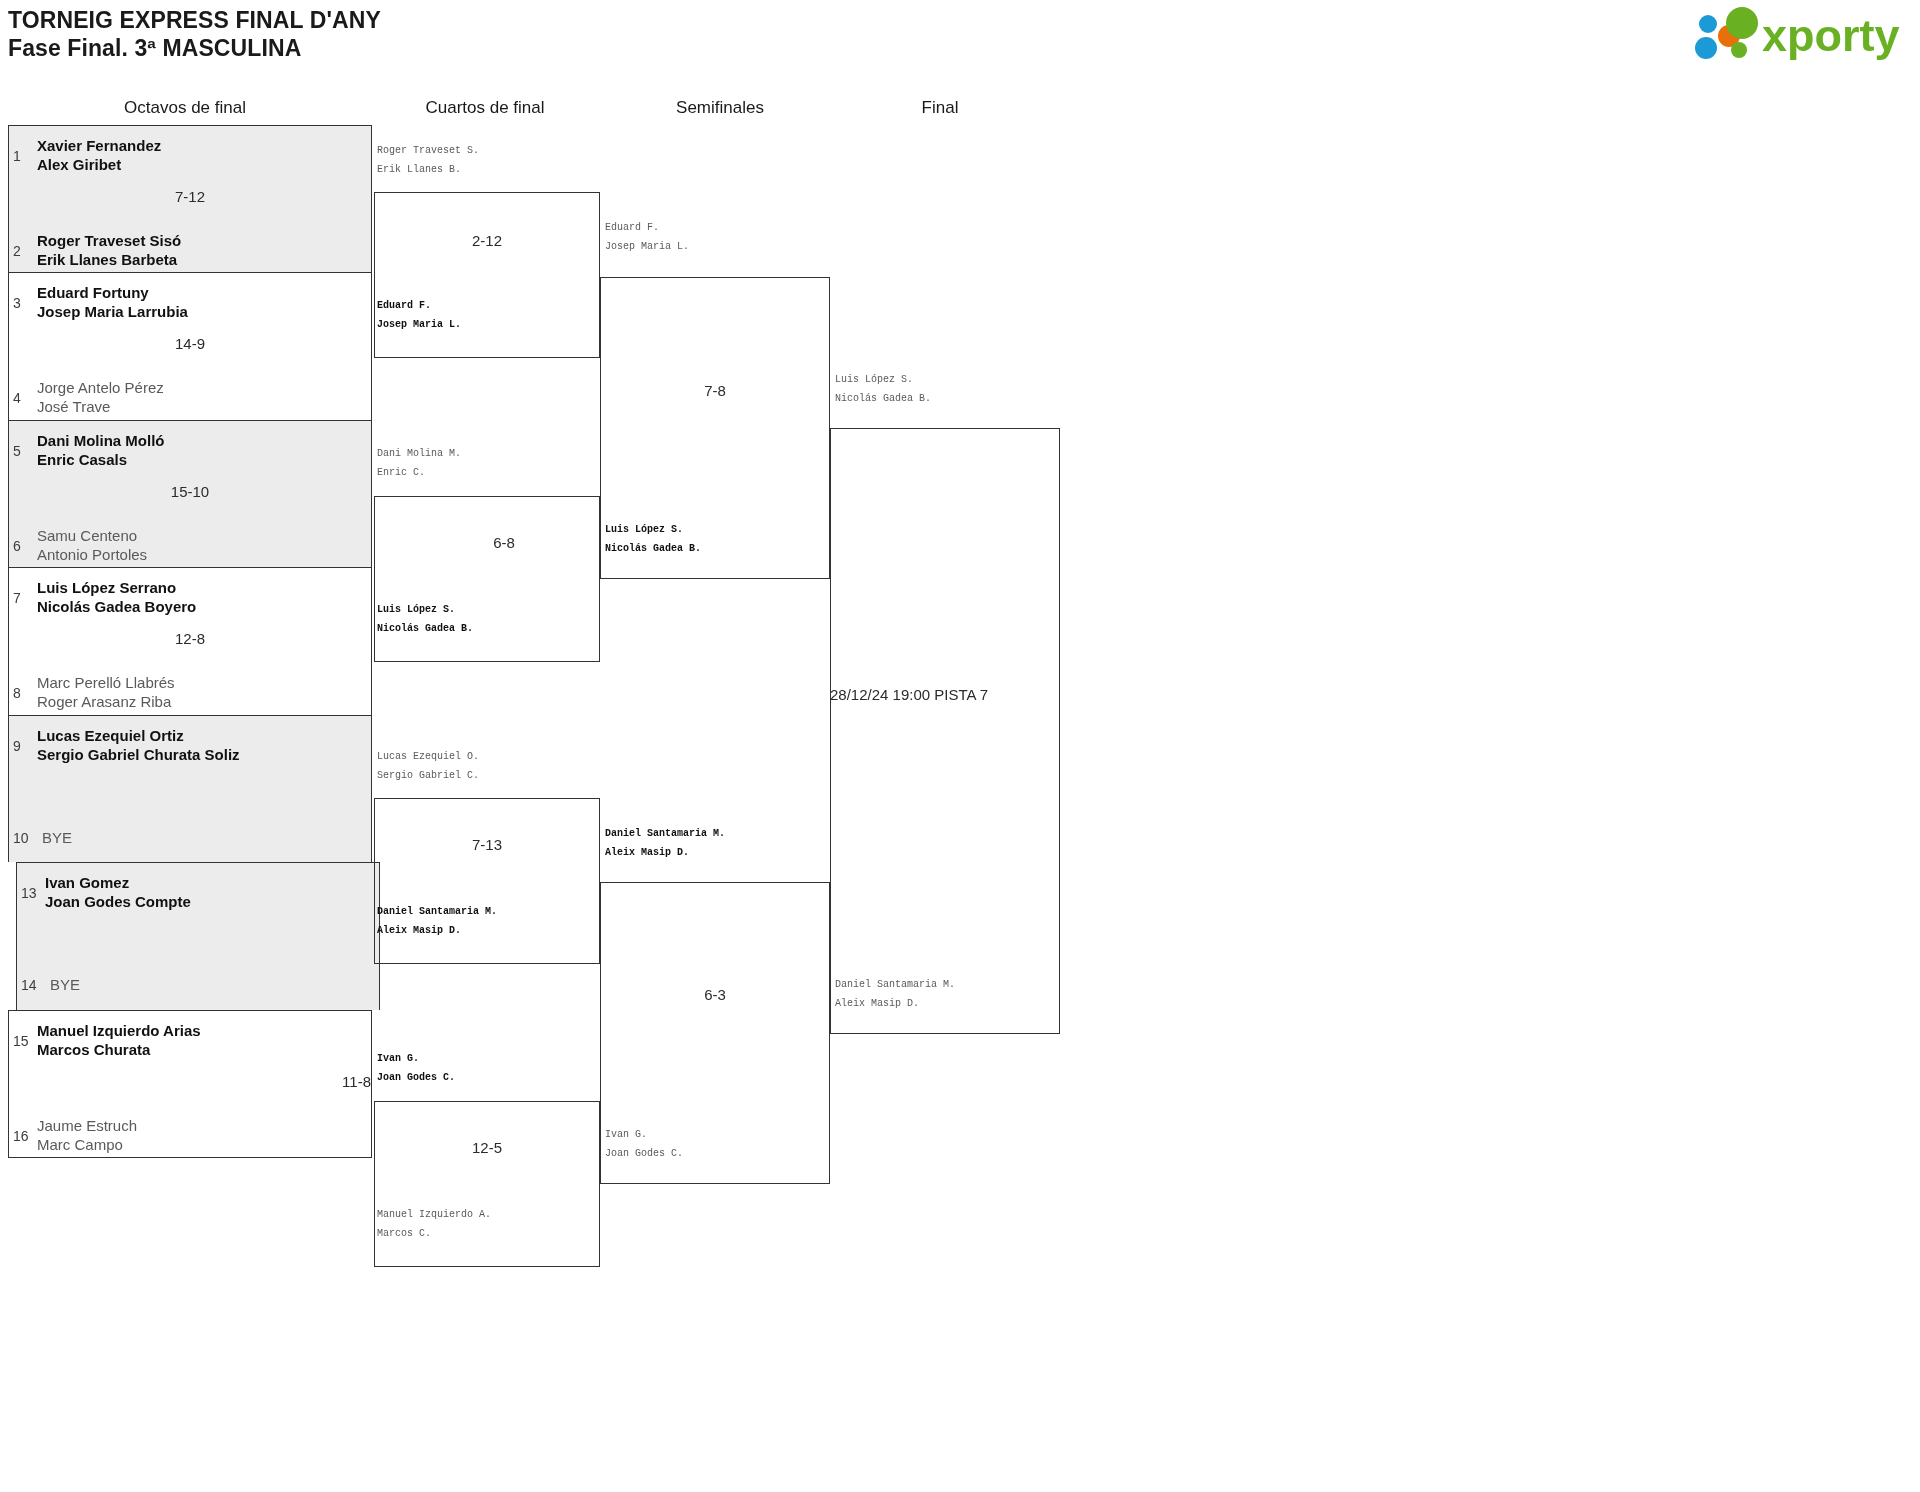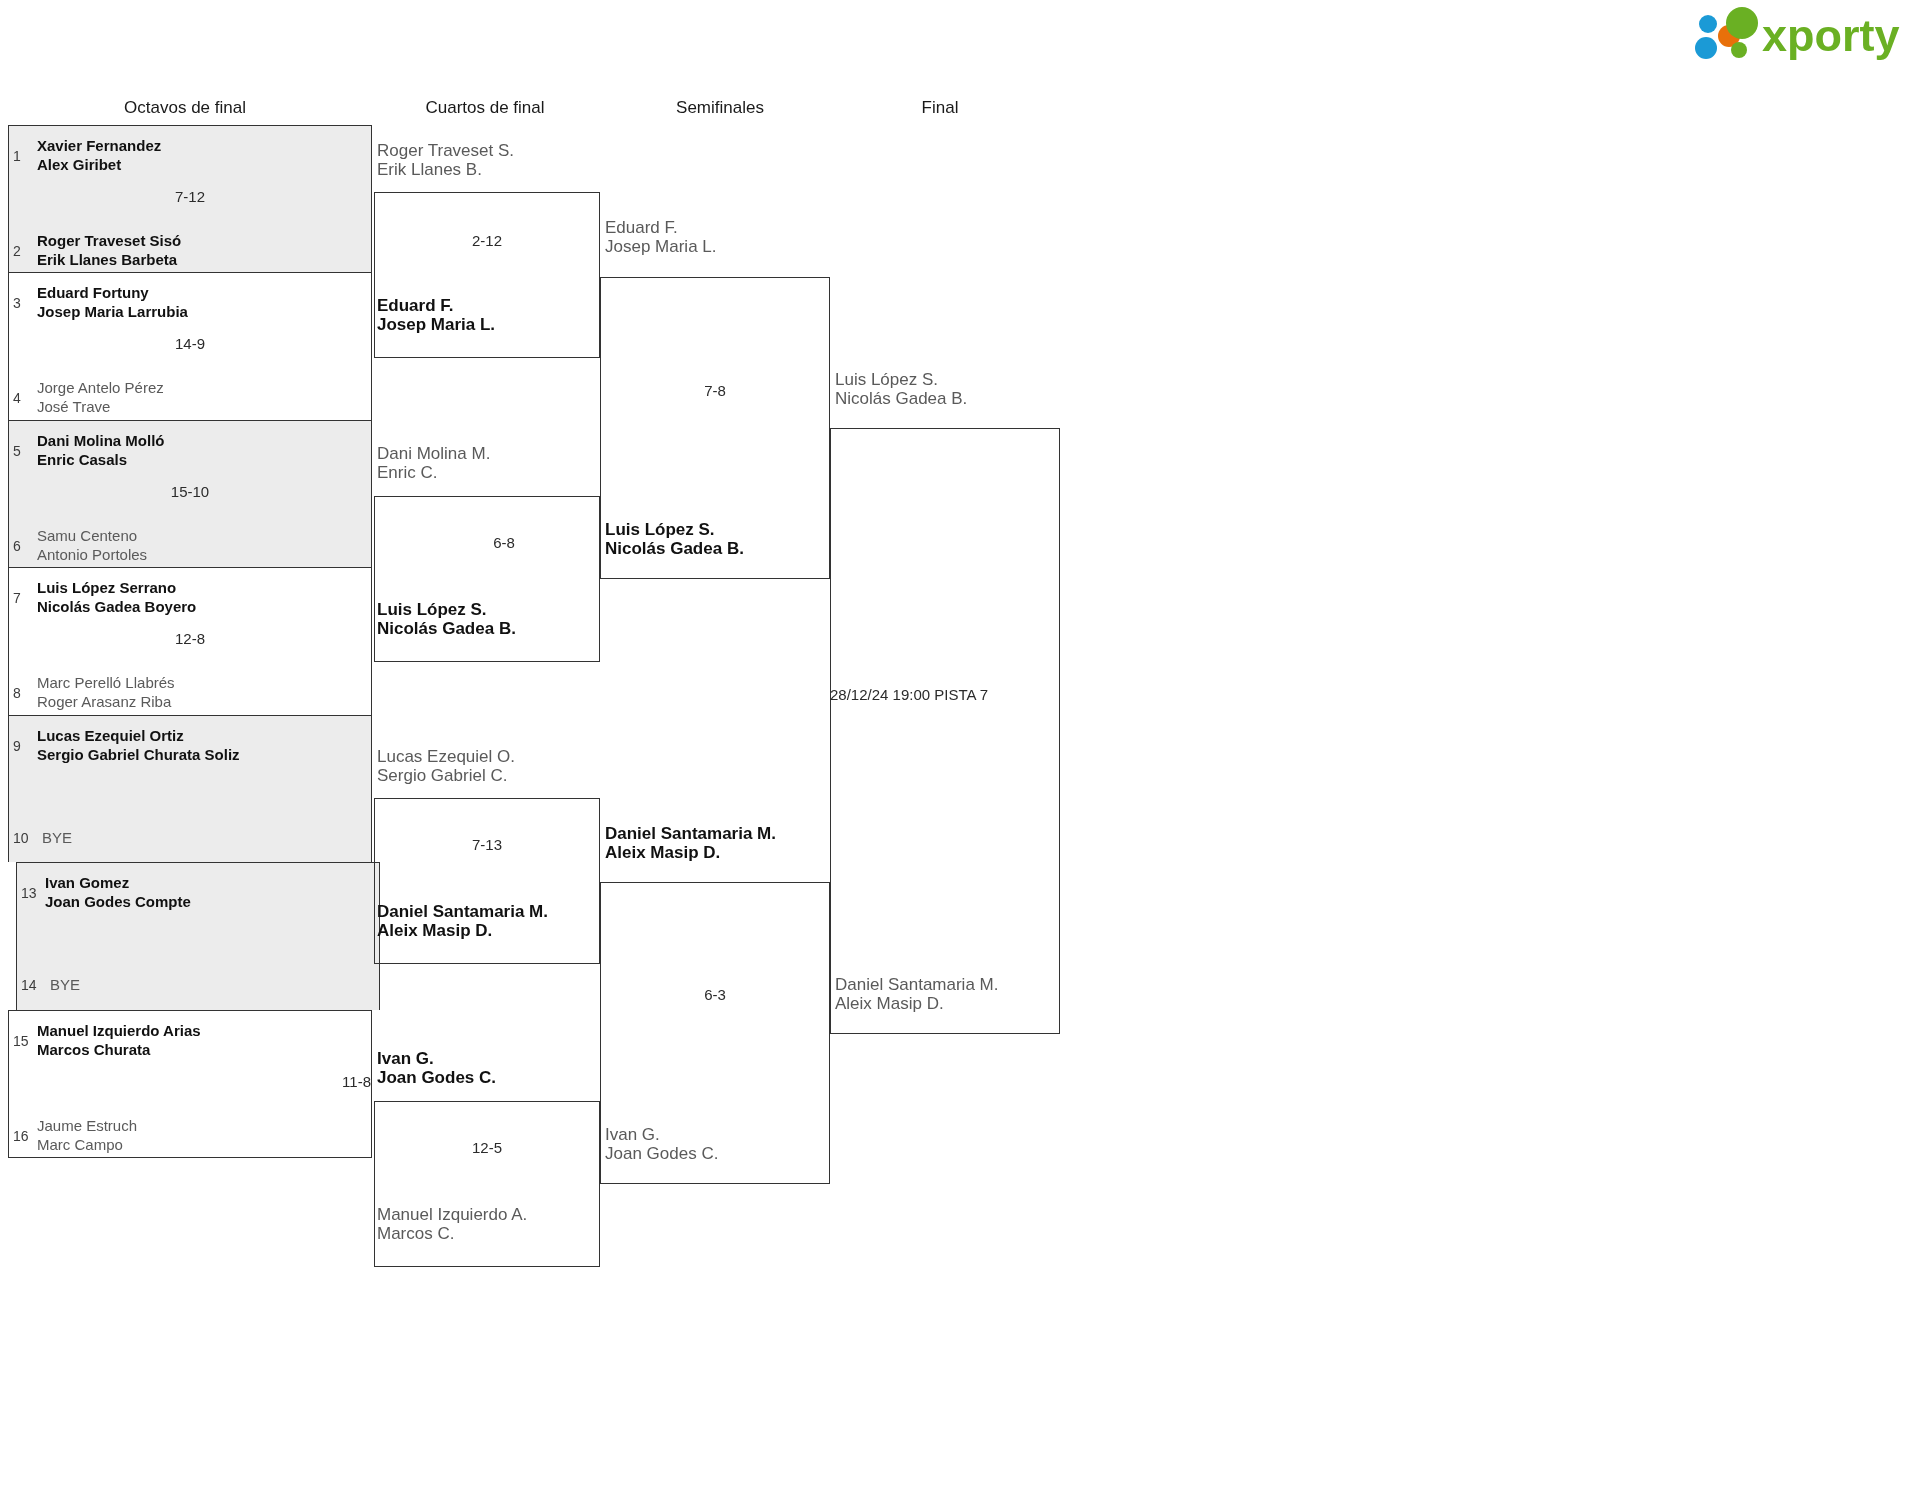--- a/index.html
+++ b/index.html
@@ -53,36 +53,40 @@
 
   .r1score {
     position: absolute; width: 100%; text-align: center;
     font-size: 15px; color: #2b2b2b;
   }
 
   
   .boxline { position: absolute; border: 1px solid #333333; }
 
   .pairlbl { position: absolute; white-space: nowrap; }
-  .pairlbl .nm { font-size: 17px; line-height: 19px; }
+  .pairlbl .nm { font-size: 10px; line-height: 19px; font-family: Liberation Mono, monospace; }
 
   .scorelbl {
     position: absolute; text-align: center; font-size: 15px; color: #2b2b2b;
     white-space: nowrap;
   }
   .datelbl {
     position: absolute; font-size: 15px; color: #2b2b2b; white-space: nowrap;
     text-align: left;
   }
 </style>
 </head>
 <body>
 
 <div id="root">
 
+  <div class="title-block">
+    <div class="title-line1">TORNEIG EXPRESS FINAL D'ANY</div>
+    <div class="title-line2">Fase Final. 3ª MASCULINA</div>
+  </div>
 
   <div class="logo">
     <svg width="216" height="56" viewBox="0 0 216 56" xmlns="http://www.w3.org/2000/svg" aria-hidden="true">
       <g>
         <circle cx="22" cy="18" r="9" fill="#1b9ad6"></circle>
         <circle cx="20" cy="42" r="11" fill="#1b9ad6"></circle>
         <circle cx="43" cy="30" r="11" fill="#e8700a"></circle>
         <circle cx="56" cy="17" r="16" fill="#6ab023"></circle>
         <circle cx="53" cy="44" r="8" fill="#6ab023"></circle>
       </g>

